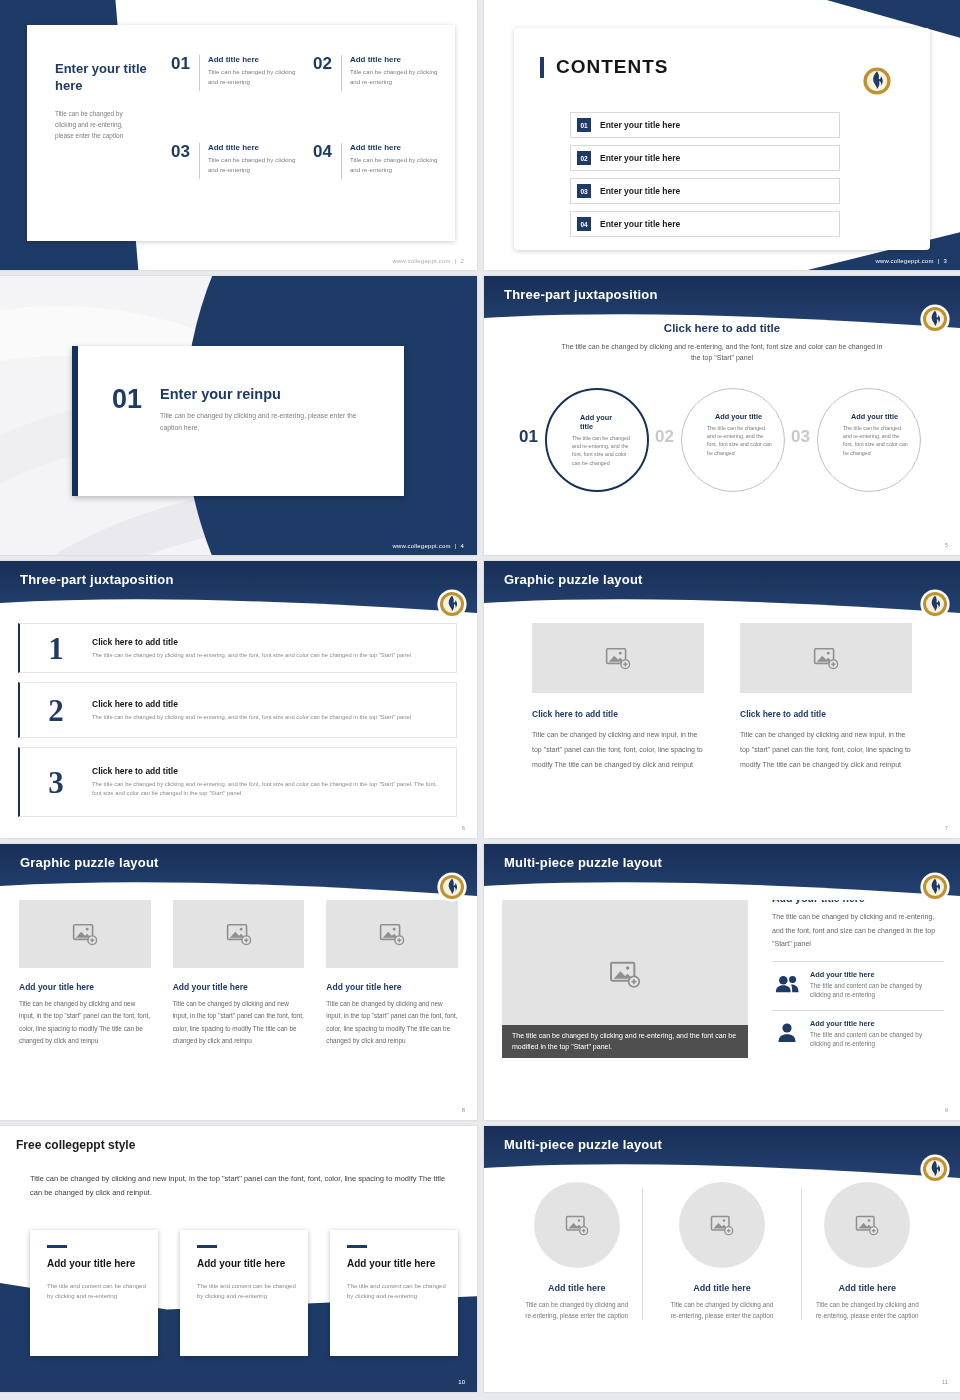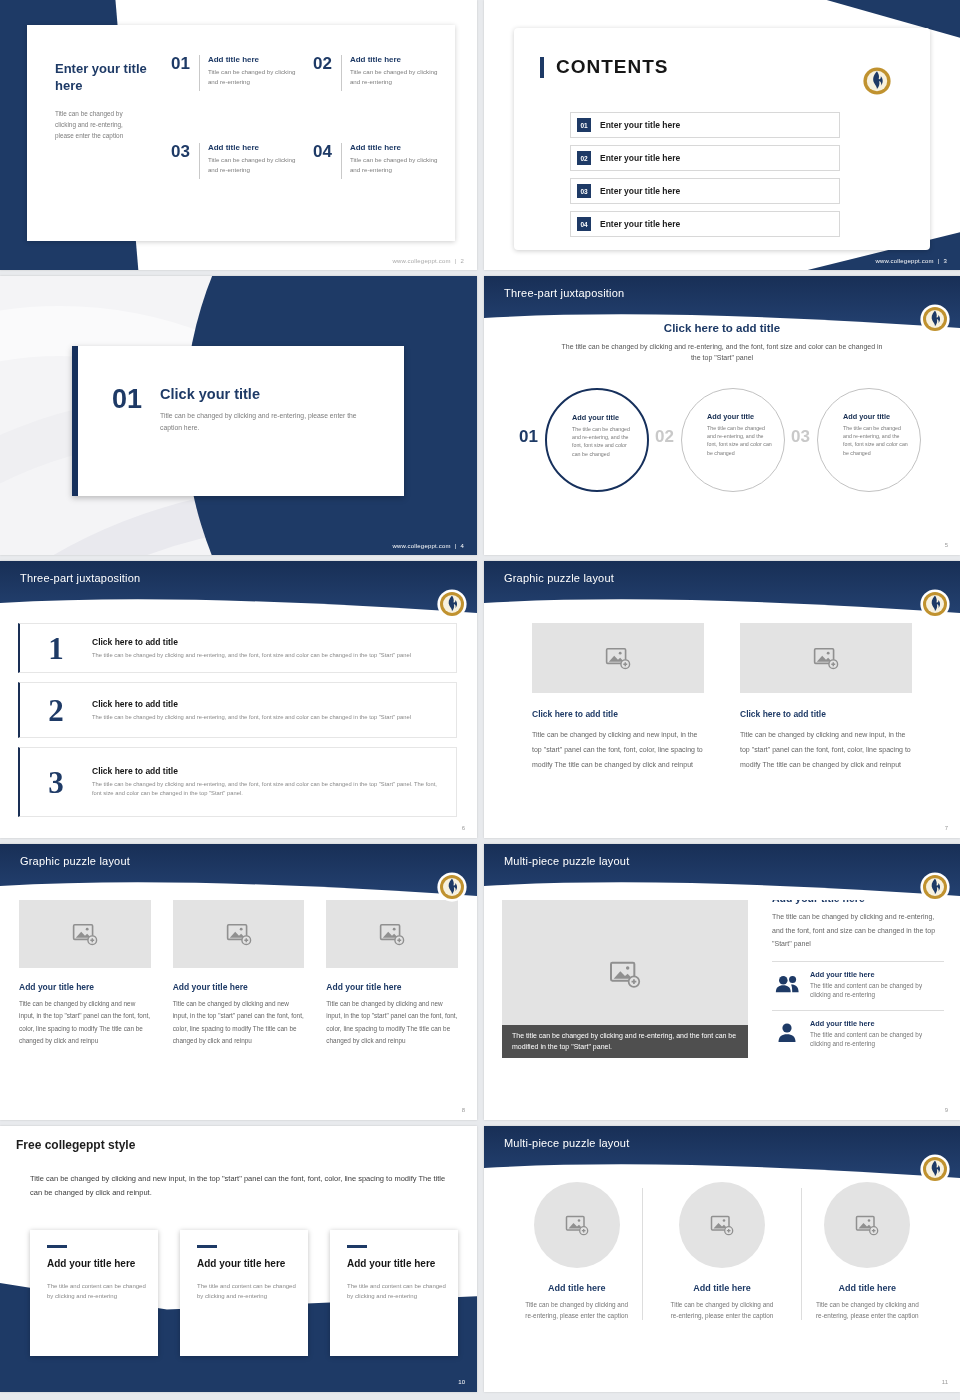--- a/index.html
+++ b/index.html
@@ -2,21 +2,21 @@
 <html><head>
 <meta charset="utf-8">
 <style>
   html,body{margin:0;padding:0;background:#e8eaed;font-family:"Liberation Sans",sans-serif;}
   .grid{position:relative;width:960px;height:1400px;display:grid;
     grid-template-columns:477px 476px;grid-template-rows:270px 279px 277px 276px 266px;
     column-gap:7px;row-gap:6px;background:#e8eaed;}
   .slide{position:relative;overflow:hidden;background:#fff;box-shadow:0 0 2px rgba(0,0,0,.15);}
   
   .band{position:absolute;top:0;left:0;width:100%;height:56px;background:linear-gradient(180deg,#182f56,#244272);z-index:1;}
-  .band-title{position:absolute;left:20px;top:11px;color:#fff;font-size:11px;font-weight:normal;letter-spacing:.2px;z-index:2;}
+  .band-title{position:absolute;left:20px;top:11px;color:#fff;font-size:13px;font-weight:bold;letter-spacing:.2px;z-index:2;}
   .band-curve{position:absolute;left:0;bottom:0;width:100%;height:24px;}
   .logo{position:absolute;right:10px;top:28px;width:30px;height:30px;z-index:3;}
   .pagenum{position:absolute;right:12px;bottom:7px;font-size:6px;color:#9a9a9a;z-index:4;}
   .footer{position:absolute;right:13px;bottom:6px;font-size:6px;z-index:4;letter-spacing:.2px;}
   .footer-light{color:#a9a9a9;}
   .footer-dark{color:#fdfdfd;}
   .footer .sep{margin:0 4px;}
   .ph{background:#e3e3e3;display:flex;align-items:center;justify-content:center;}
   .ph-icon{width:26px;height:26px;}
   
@@ -69,21 +69,21 @@
     font-size:11.5px;color:#1e3a66;z-index:2;}
   .s4-sub{position:absolute;left:50%;top:66px;transform:translateX(-50%);width:330px;text-align:center;
     margin:0;font-size:7px;line-height:1.55;color:#555;z-index:2;}
   .s4-circles{position:absolute;left:0;top:112px;width:100%;display:flex;justify-content:center;
     gap:32px;padding-left:22px;box-sizing:border-box;}
   .s4-unit{position:relative;width:104px;height:104px;}
   .s4-circle{width:100%;height:100%;border-radius:50%;box-sizing:border-box;
     padding:23px 12px 0 25px;background:#fff;}
   .s4-c1{border:2px solid #16305c;}
   .s4-c2{border:1.5px solid #c2c2c2;}
-  .s4-circle h5{margin:0 0 3px;font-size:7.3px;color:#152c50;}
+  .s4-circle h5{margin:0 8px 3px;font-size:7.3px;color:#152c50;}
   .s4-circle p{margin:0;font-size:5.3px;line-height:1.55;color:#7a7a7a;}
   .s4-num{position:absolute;left:-27px;top:38px;font-size:17px;font-weight:bold;line-height:1;
     background:#fff;padding:2px 1px;z-index:2;}
   .s4-n1{color:#1e3a66;}
   .s4-n2{color:#c9c9c9;}
   
   .s5-rows{position:absolute;left:18px;right:20px;top:62px;}
   .s5-row{border:1px solid #e6e6e6;border-left:2px solid #1a2f55;display:flex;align-items:center;
     margin-bottom:9px;background:#fff;}
   .s5-r1{height:48px;}.s5-r2{height:54px;}.s5-r3{height:68px;}
@@ -230,21 +230,21 @@
   </section>
 
   <section class="slide s3">
     <div class="s3-arc s3-a1"></div>
     <div class="s3-arc s3-a2"></div>
     <div class="s3-arc s3-a3"></div>
     <div class="s3-blob"></div>
     <div class="s3-card">
       <span class="s3-num">01</span>
       <div class="s3-text">
-        <h2>Click your title</h2>
+        <h2>Enter your reinpu</h2>
         <p>Title can be changed by clicking and re-entering, please enter the caption here.</p>
       </div>
     </div>
     <div class="footer footer-dark">
       <span>www.collegeppt.com</span><span class="sep">|</span><span>4</span>
     </div>
   </section>
 
   <section class="slide s4">
     <div class="band">

